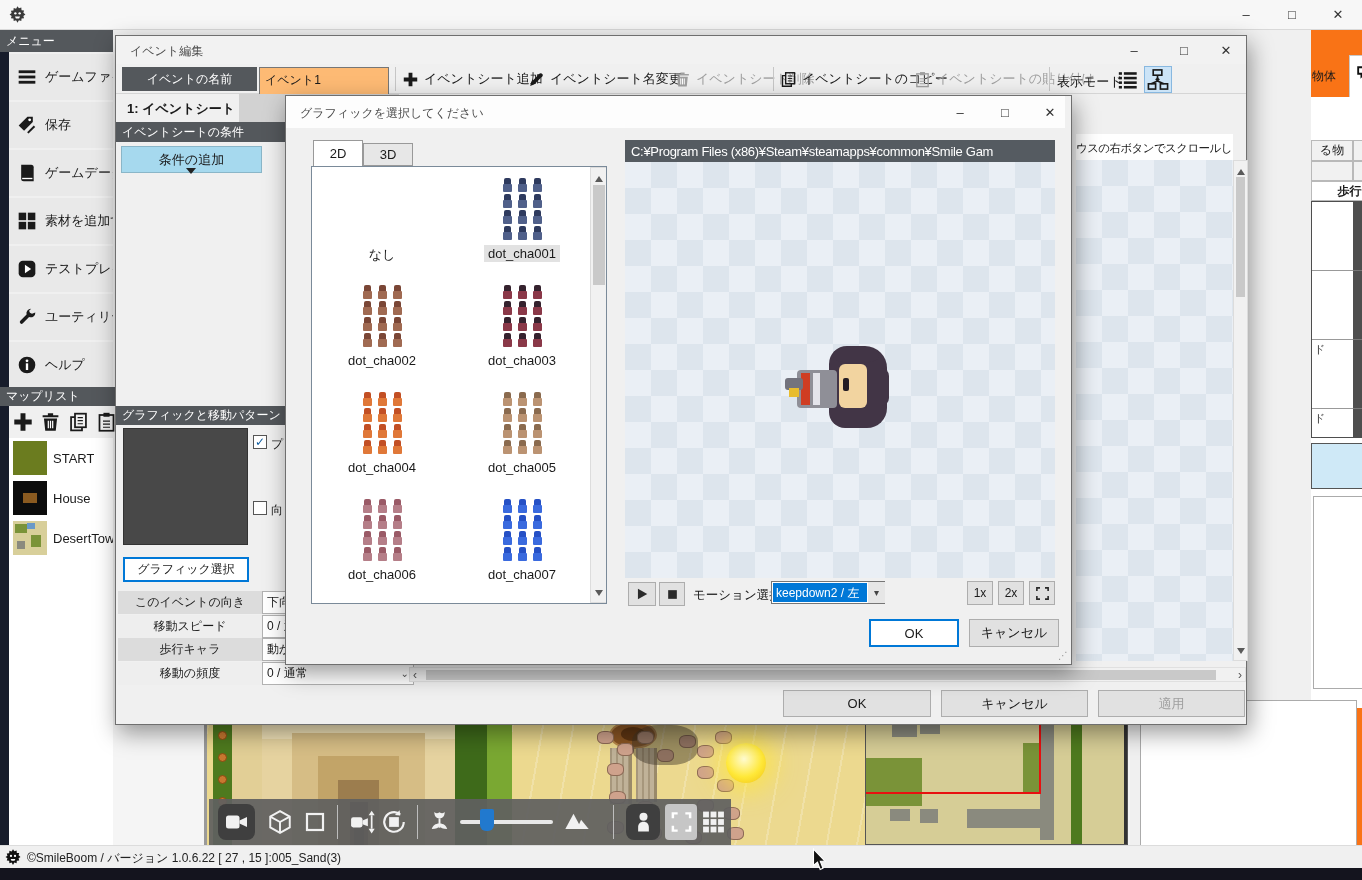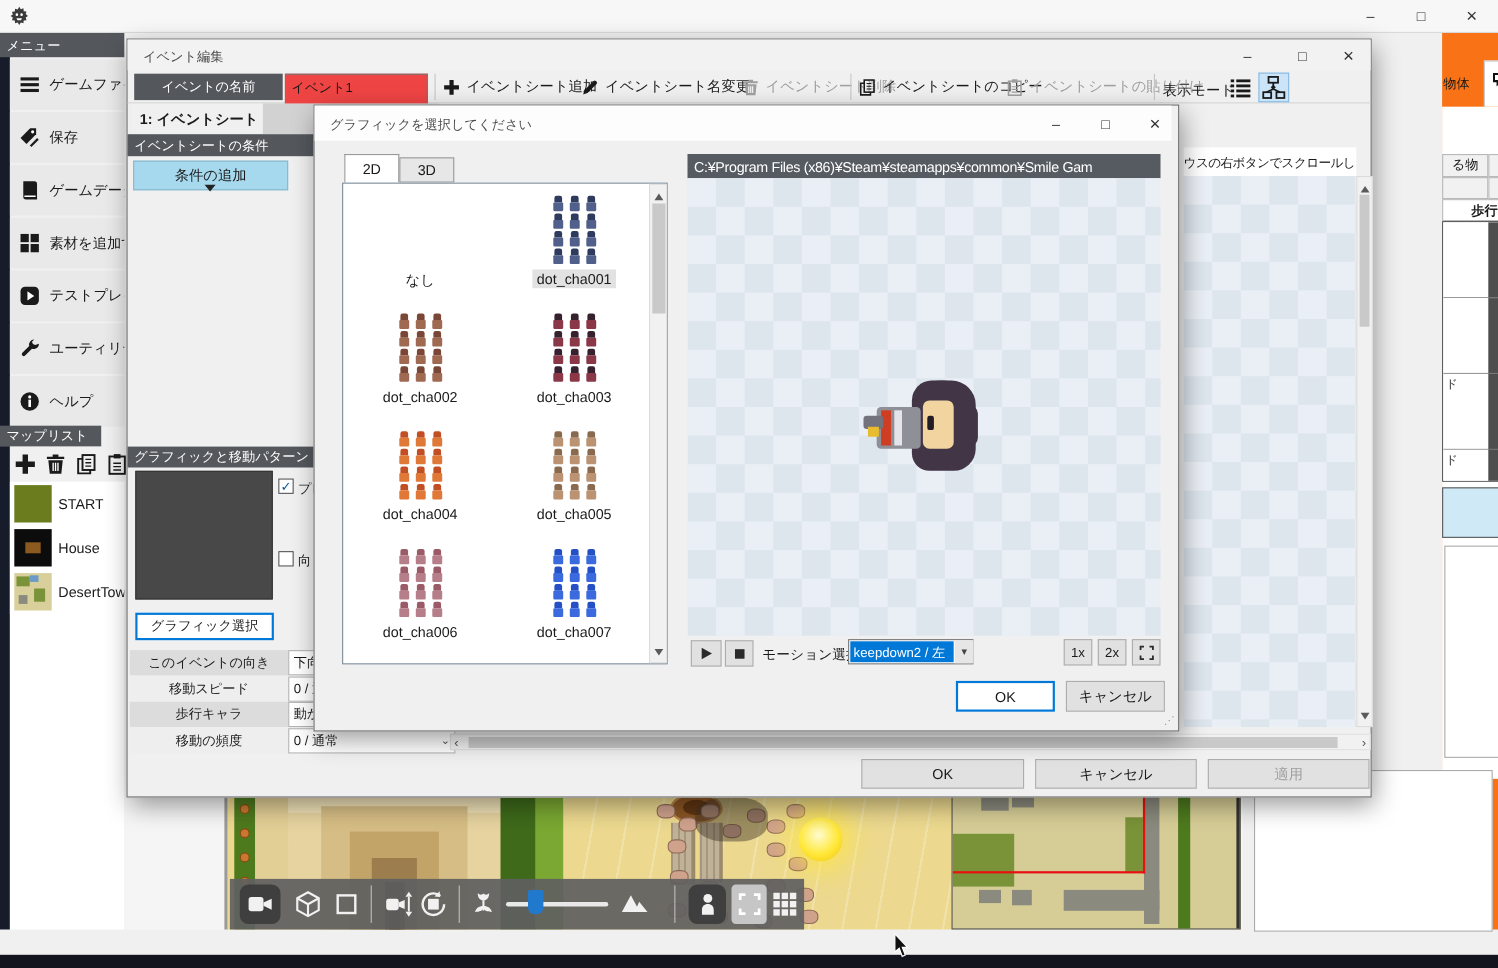--- a/index.html
+++ b/index.html
@@ -130,21 +130,21 @@
         <span class="ic">
           <svg viewBox="0 0 24 24">
             <circle cx="12" cy="12" r="10" fill="currentColor"></circle>
             <circle cx="12" cy="7" r="1.7" fill="#fff"></circle>
             <rect x="10.6" y="10" width="2.8" height="8" fill="#fff"></rect>
           </svg>
         </span>
         <span>ヘルプ</span>
       </div>
     </div>
-  <div class="hdr abs" style="left:0;top:387px;width:92px;height:19px">マップリスト</div>
+  <div class="hdr abs" style="left:0;top:387px;width:115px;height:19px">マップリスト</div>
   <div class="abs" style="left:9px;top:406px;width:104px;height:32px;background:#f0f0f0">
     <span class="ic abs" style="left:3px;top:5px;width:22px;height:22px">
         <svg viewBox="0 0 24 24">
           <path fill="currentColor" d="M9.3 2.5h5.4v6.8h6.8v5.4h-6.8v6.8H9.3v-6.8H2.5V9.3h6.8z"></path>
         </svg>
       </span>
     <span class="ic abs" style="left:31px;top:5px;width:21px;height:22px">
         <svg viewBox="0 0 24 24">
           <path fill="currentColor" d="M9 2h6v2.2h6v2.3H3V4.2h6zM4.5 8h15L18 22H6z"></path>
           <path d="M9.5 10.5v8.5M12 10.5v8.5M14.5 10.5v8.5" stroke="#fff" stroke-width="1.4" fill="none"></path>
@@ -385,33 +385,44 @@
             <circle cx="9.3" cy="10.5" r="1.5" fill="#fff"></circle>
             <circle cx="14.7" cy="10.5" r="1.5" fill="#fff"></circle>
             <path d="M8.8 14.5h6.4l-1.2 2.4h-4z" fill="#fff"></path>
           </svg>
         </span>
     </div>
     <div class="abs" style="left:2px;top:466px;width:110px;height:193px;background:#fff;border:1px solid #ababab"></div>
   </div>
   <div class="abs" style="left:1140px;top:700px;width:217px;height:147px;background:#fff;border:1px solid #ababab"></div>
 
+  <div class="abs" style="left:0;top:845px;width:1362px;height:23px;background:#f0f0f0;border-top:1px solid #dcdcdc">
+    <span class="ic abs" style="left:4px;top:2px;width:18px;height:18px;color:#111">
+        <svg viewBox="0 0 24 24">
+          <path fill="currentColor" d="M12 1.5l1.8 2.7 3-.9.3 3.2 3.2.3-.9 3L22 12l-2.6 1.8.9 3-3.2.3-.3 3.2-3-.9L12 22.5l-1.8-3.1-3 .9-.3-3.2-3.2-.3.9-3L2 12l2.6-1.8-.9-3 3.2-.3.3-3.2 3 .9z"></path>
+          <circle cx="9.3" cy="10.5" r="1.5" fill="#fff"></circle>
+          <circle cx="14.7" cy="10.5" r="1.5" fill="#fff"></circle>
+          <path d="M8.8 14.5h6.4l-1.2 2.4h-4z" fill="#fff"></path>
+        </svg>
+      </span>
+    <span class="abs nowrap" style="left:27px;top:4px;width:600px;font-size:12px;color:#222">©SmileBoom / バージョン 1.0.6.22  [ 27 , 15 ]:005_Sand(3)</span>
+  </div>
   <div class="abs" style="left:0;top:868px;width:1362px;height:12px;background:#14141e"></div>
 
   <div class="dlg" style="left:115px;top:35px;width:1132px;height:690px">
     <div class="abs" style="left:0;top:0;width:1130px;height:28px;background:#f2f2f2">
       <span class="abs nowrap titlebar-text" style="left:14px;top:7px;width:300px">イベント編集</span>
       <div class="winctl" style="left:1000px;top:2px">–</div>
       <div class="winctl" style="left:1050px;top:2px">□</div>
       <div class="winctl" style="left:1092px;top:2px">✕</div>
     </div>
 
     <div class="abs" style="left:0;top:28px;width:1130px;height:30px;border-bottom:1px solid #d5d5d5"></div>
     <div class="hdr abs" style="left:6px;top:31px;width:135px;height:24px;justify-content:center">イベントの名前</div>
-    <div class="abs nowrap" style="left:143px;top:31px;width:130px;height:32px;background:#ef4444;border:1px solid #767676;padding:4px 5px;font-size:12px">イベント1</div>
+    <div class="abs nowrap" style="left:143px;top:31px;width:130px;height:32px;background:#fdba74;border:1px solid #767676;padding:4px 5px;font-size:12px">イベント1</div>
     <div class="sep" style="left:279px"></div>
     <div class="tbtn abs" style="left:286px;top:31px;height:24px">
       <span class="ic" style="width: 17px; height: 17px;">
           <svg viewBox="0 0 24 24">
             <path fill="currentColor" d="M9.3 2.5h5.4v6.8h6.8v5.4h-6.8v6.8H9.3v-6.8H2.5V9.3h6.8z"></path>
           </svg>
         </span>
       <span>イベントシート追加</span>
     </div>
     <div class="tbtn abs" style="left:412px;top:31px;height:24px">

